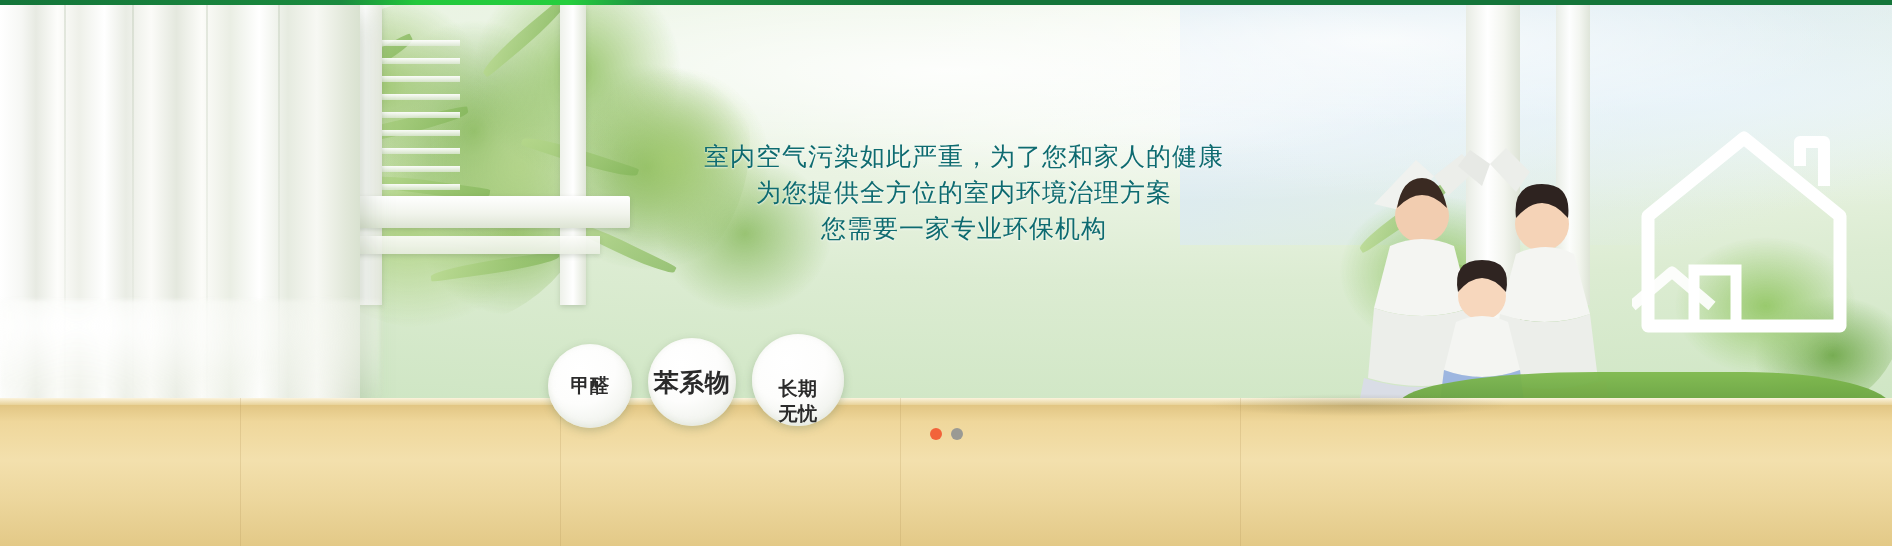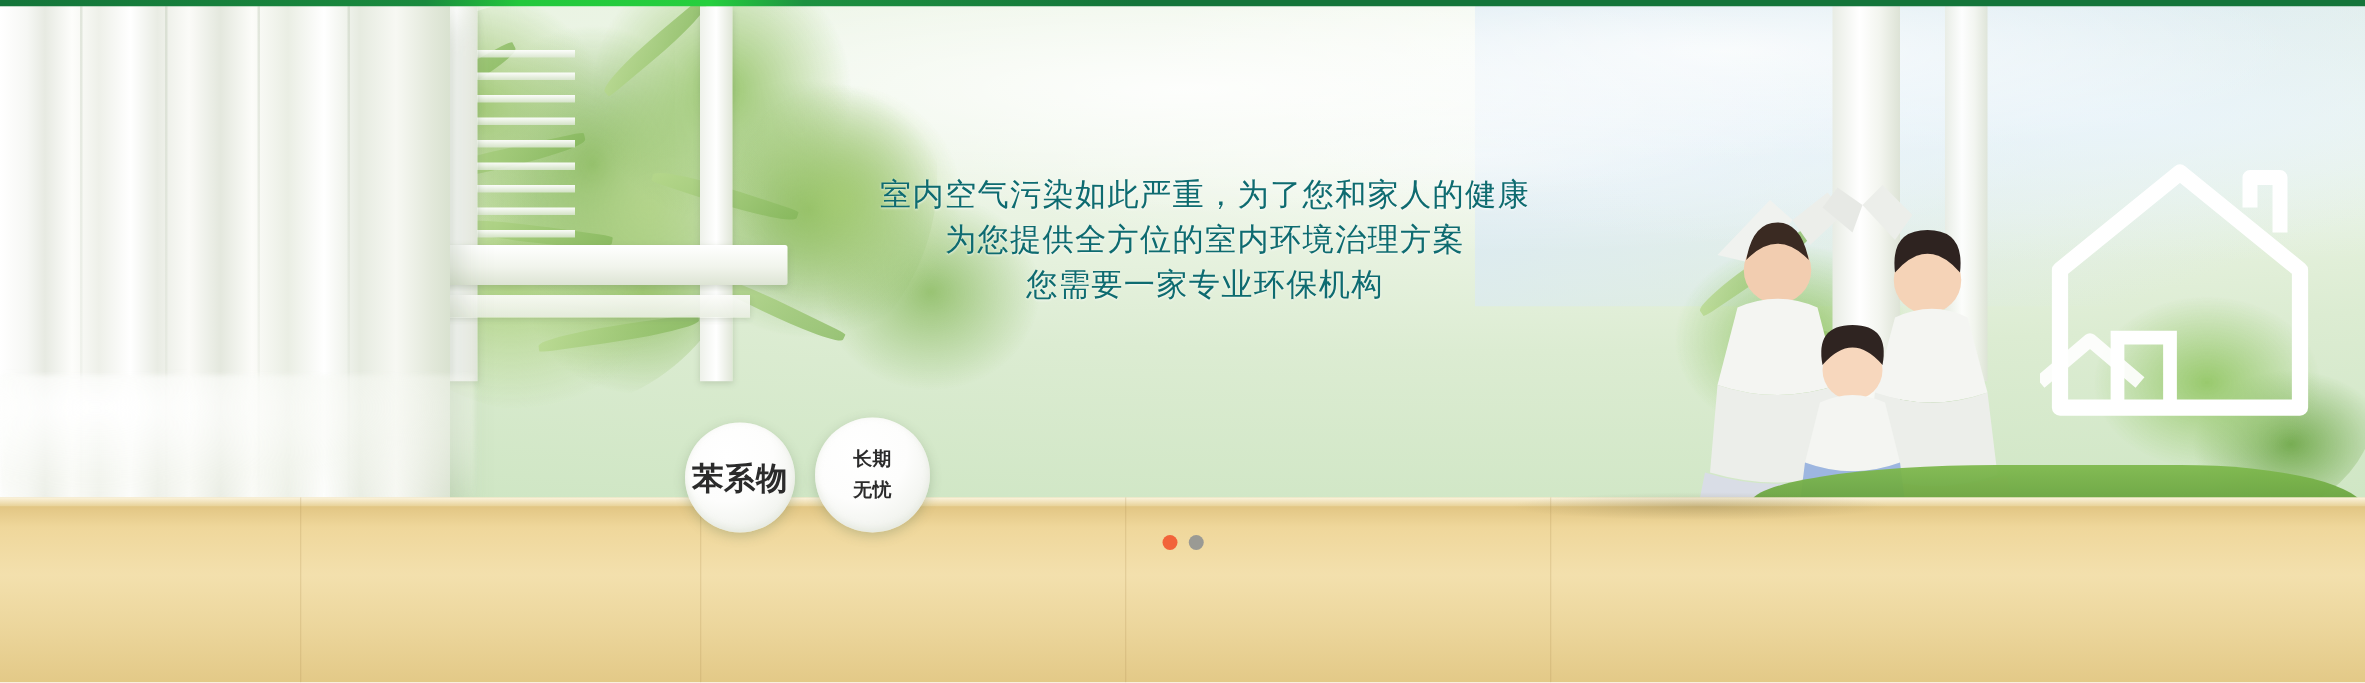--- a/index.html
+++ b/index.html
@@ -118,21 +118,21 @@
     display:flex;align-items:flex-start;gap:16px;}
   .badge{flex:0 0 auto;border-radius:50%;background:
       radial-gradient(70% 70% at 38% 30%, #ffffff 0%, #fdfdfc 60%, #f1f3ee 100%);
     box-shadow:0 3px 9px rgba(95,120,85,.30), inset 0 -2px 6px rgba(200,210,190,.35);
     display:flex;align-items:center;justify-content:center;text-align:center;
     color:#2b2b2b;font-weight:600;letter-spacing:.5px;}
   .badge b{font-weight:600;display:block;}
   .b1{width:84px;height:84px;margin-top:14px;font-size:19px;}
   .b2{width:88px;height:88px;margin-top:8px;font-size:25px;justify-content:center;}
   .b3{width:96px;height:96px;margin-top:0px;font-size:19px;line-height:25px;}
-  .b4{width:92px;height:92px;margin-top:4px;font-size:15px;line-height:25px;}
+  .b4{width:92px;height:92px;margin-top:4px;font-size:19px;line-height:25px;align-items:flex-end;}
 
   
   .floor{position:absolute;left:0;top:398px;width:1892px;height:148px;z-index:34;
     background:linear-gradient(180deg,#e9d6a4 0%,#e2c684 5%,#efd79b 16%,#f3e0ad 42%,#ecd69c 70%,#e3c987 100%);}
   .floor-top{position:absolute;left:0;top:398px;width:1892px;height:7px;z-index:35;
     background:linear-gradient(180deg,#fbf3dd,#e8d298);}
   .floor-seam{position:absolute;height:148px;width:1px;top:398px;z-index:36;
     background:rgba(175,140,80,.22);}
   .floor-grass{position:absolute;left:1400px;top:372px;width:492px;height:52px;z-index:33;
     background:linear-gradient(180deg,#7fb94e 0%,#6aa440 55%,#5b9236 100%);
@@ -251,20 +251,25 @@
   <div class="floor-seam" style="left:900px;"></div>
   <div class="floor-seam" style="left:1240px;"></div>
 
   <div class="headline" style="color: rgb(14, 107, 112);">
     <span class="ln">室内空气污染如此严重，为了您和家人的健康</span>
     <span class="ln">为您提供全方位的室内环境治理方案</span>
     <span class="ln">您需要一家专业环保机构</span>
   </div>
 
   <div class="badges">
+    <div class="badge b1">
+      <span>
+        <b>甲醛</b>
+      </span>
+    </div>
     <div class="badge b2">
       <span>
         <b>苯系物</b>
       </span>
     </div>
     <div class="badge b4">
       <span>
         <b>长期</b>
         <b>无忧</b>
       </span>

